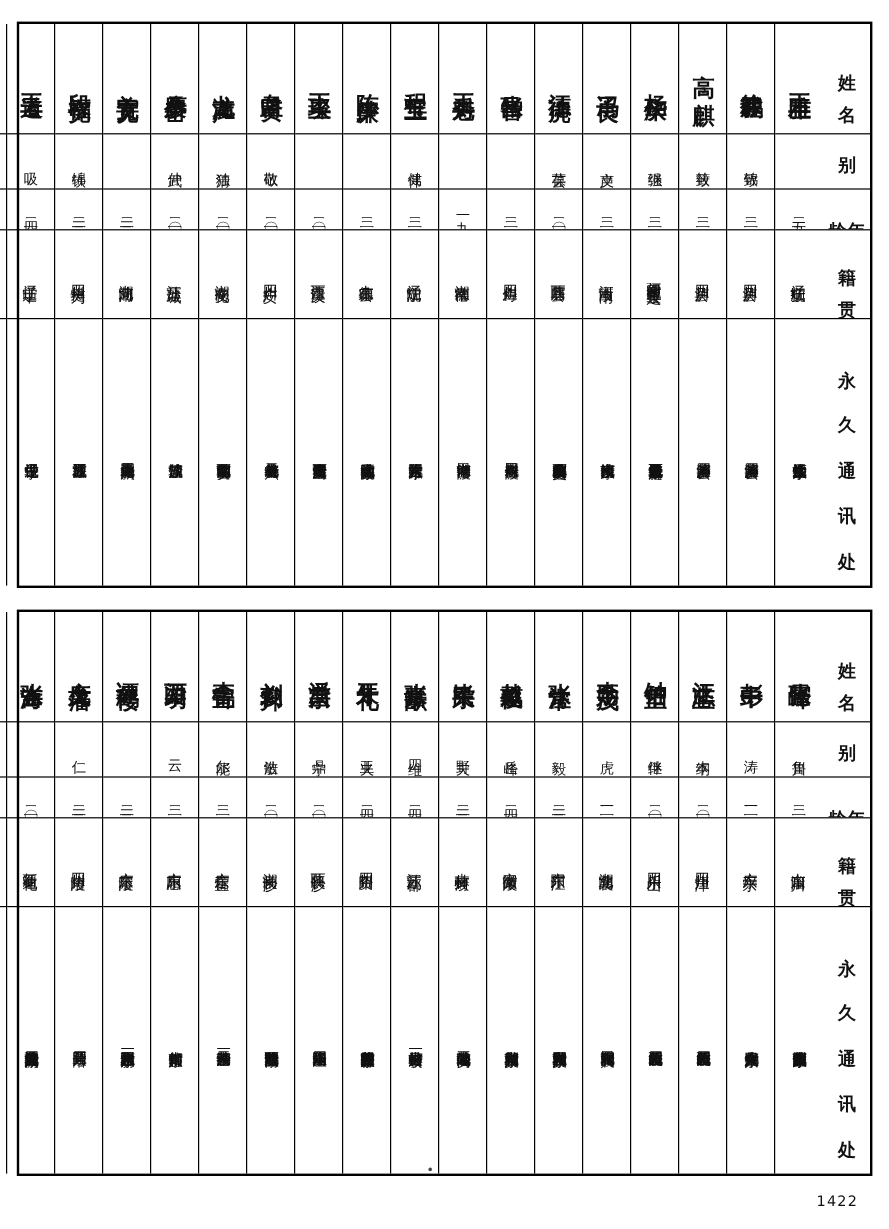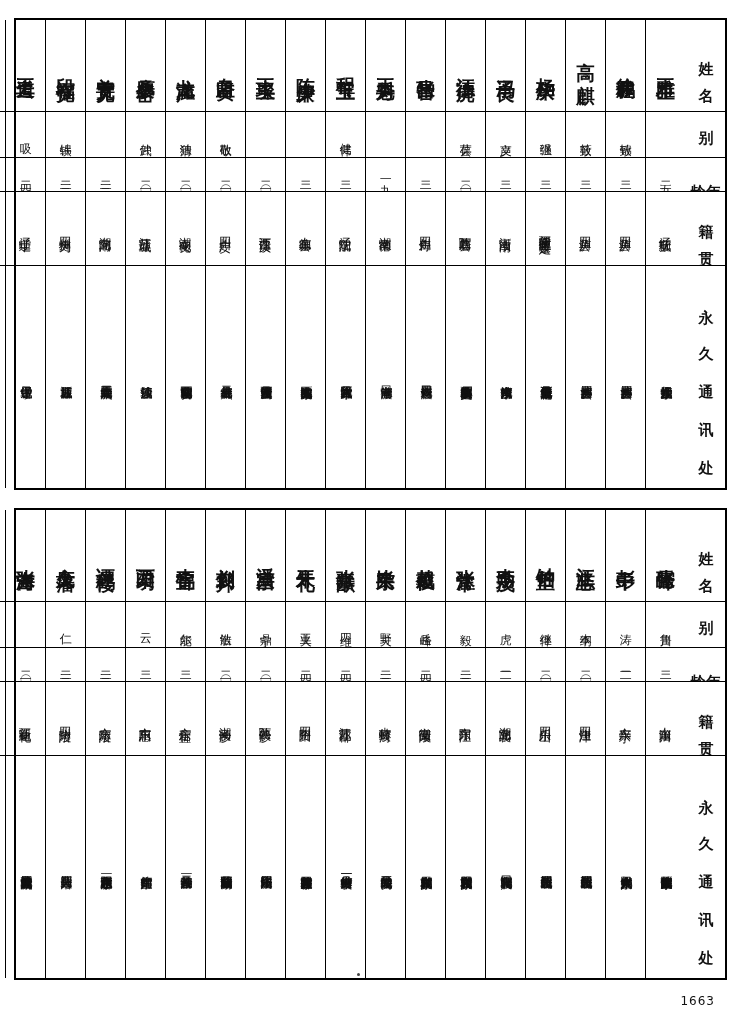--- a/index.html
+++ b/index.html
@@ -364,14 +364,14 @@
       <div class="col w-std">
         <div class="cell h-name c-name">朱锡泉</div>
         <div class="cell h-alias c-alias">海帆</div>
         <div class="cell h-age c-age">二一</div>
         <div class="cell h-origin c-origin">浙江余姚</div>
         <div class="cell h-addr c-addr">浙江余姚郭塘路燕怀里二号</div>
       </div>
     </div>
 
   <div class="dot"></div>
-  <div class="page-no">1663</div>
+  <div class="page-no">1422</div>
 </div>
 
 </body></html>

